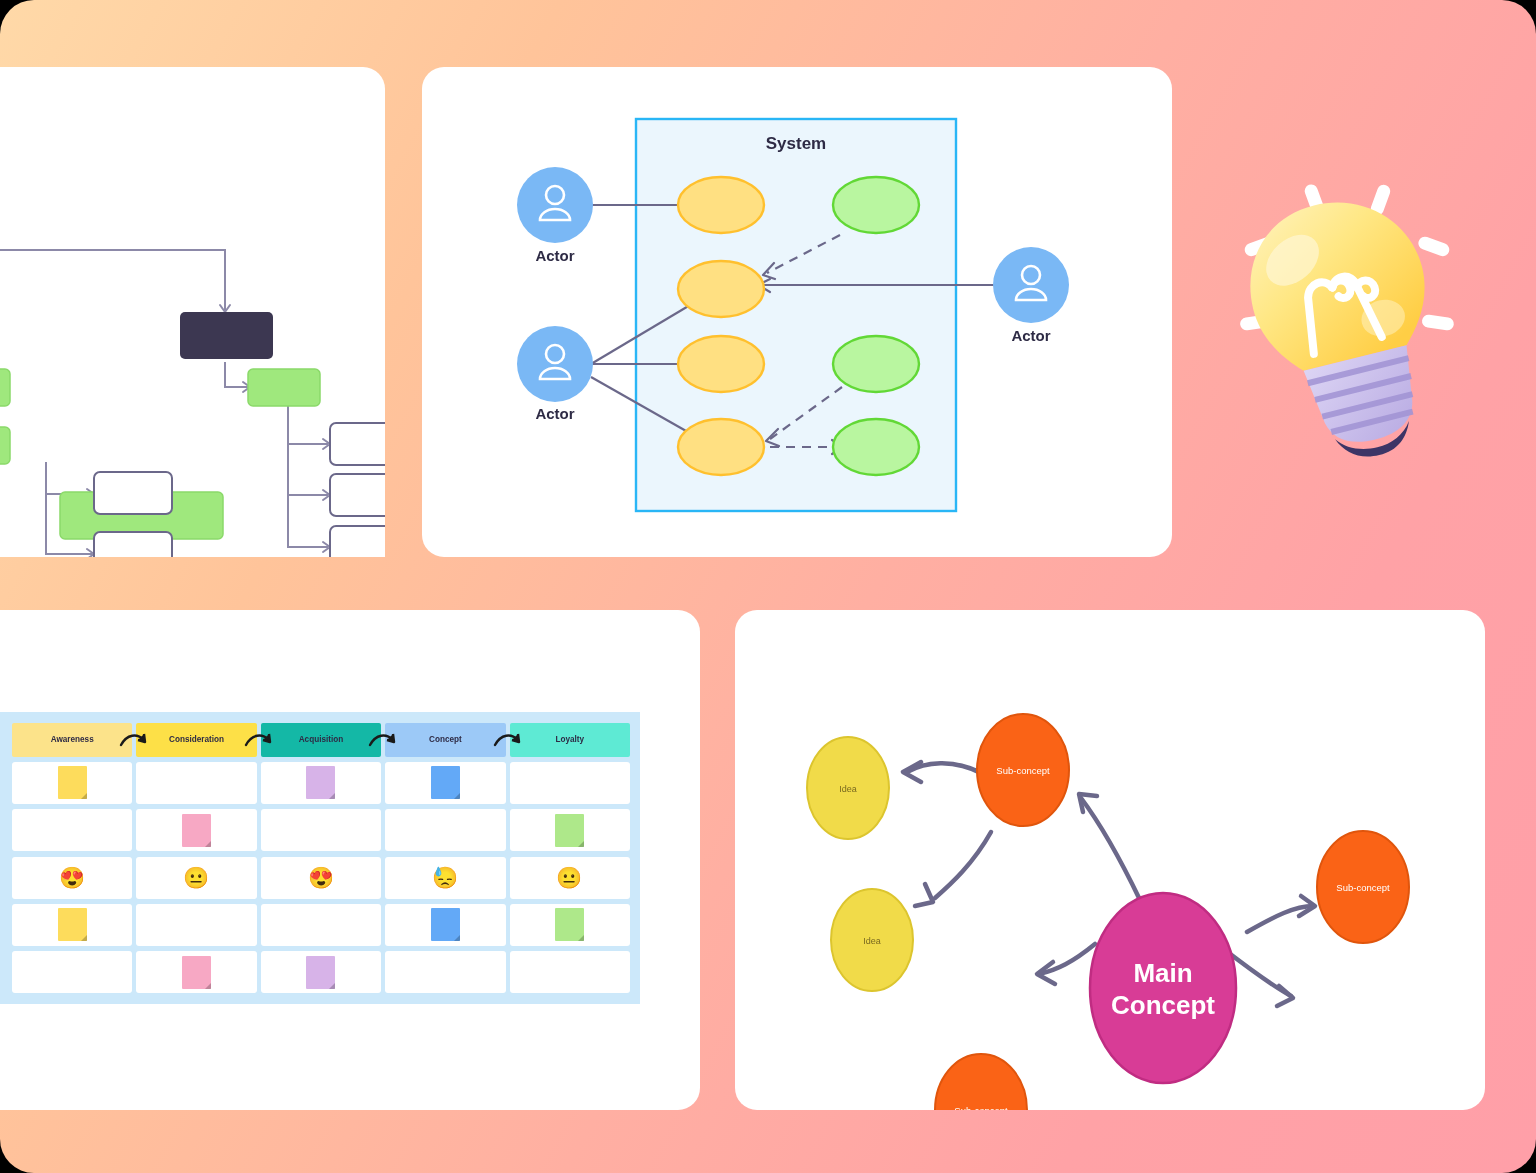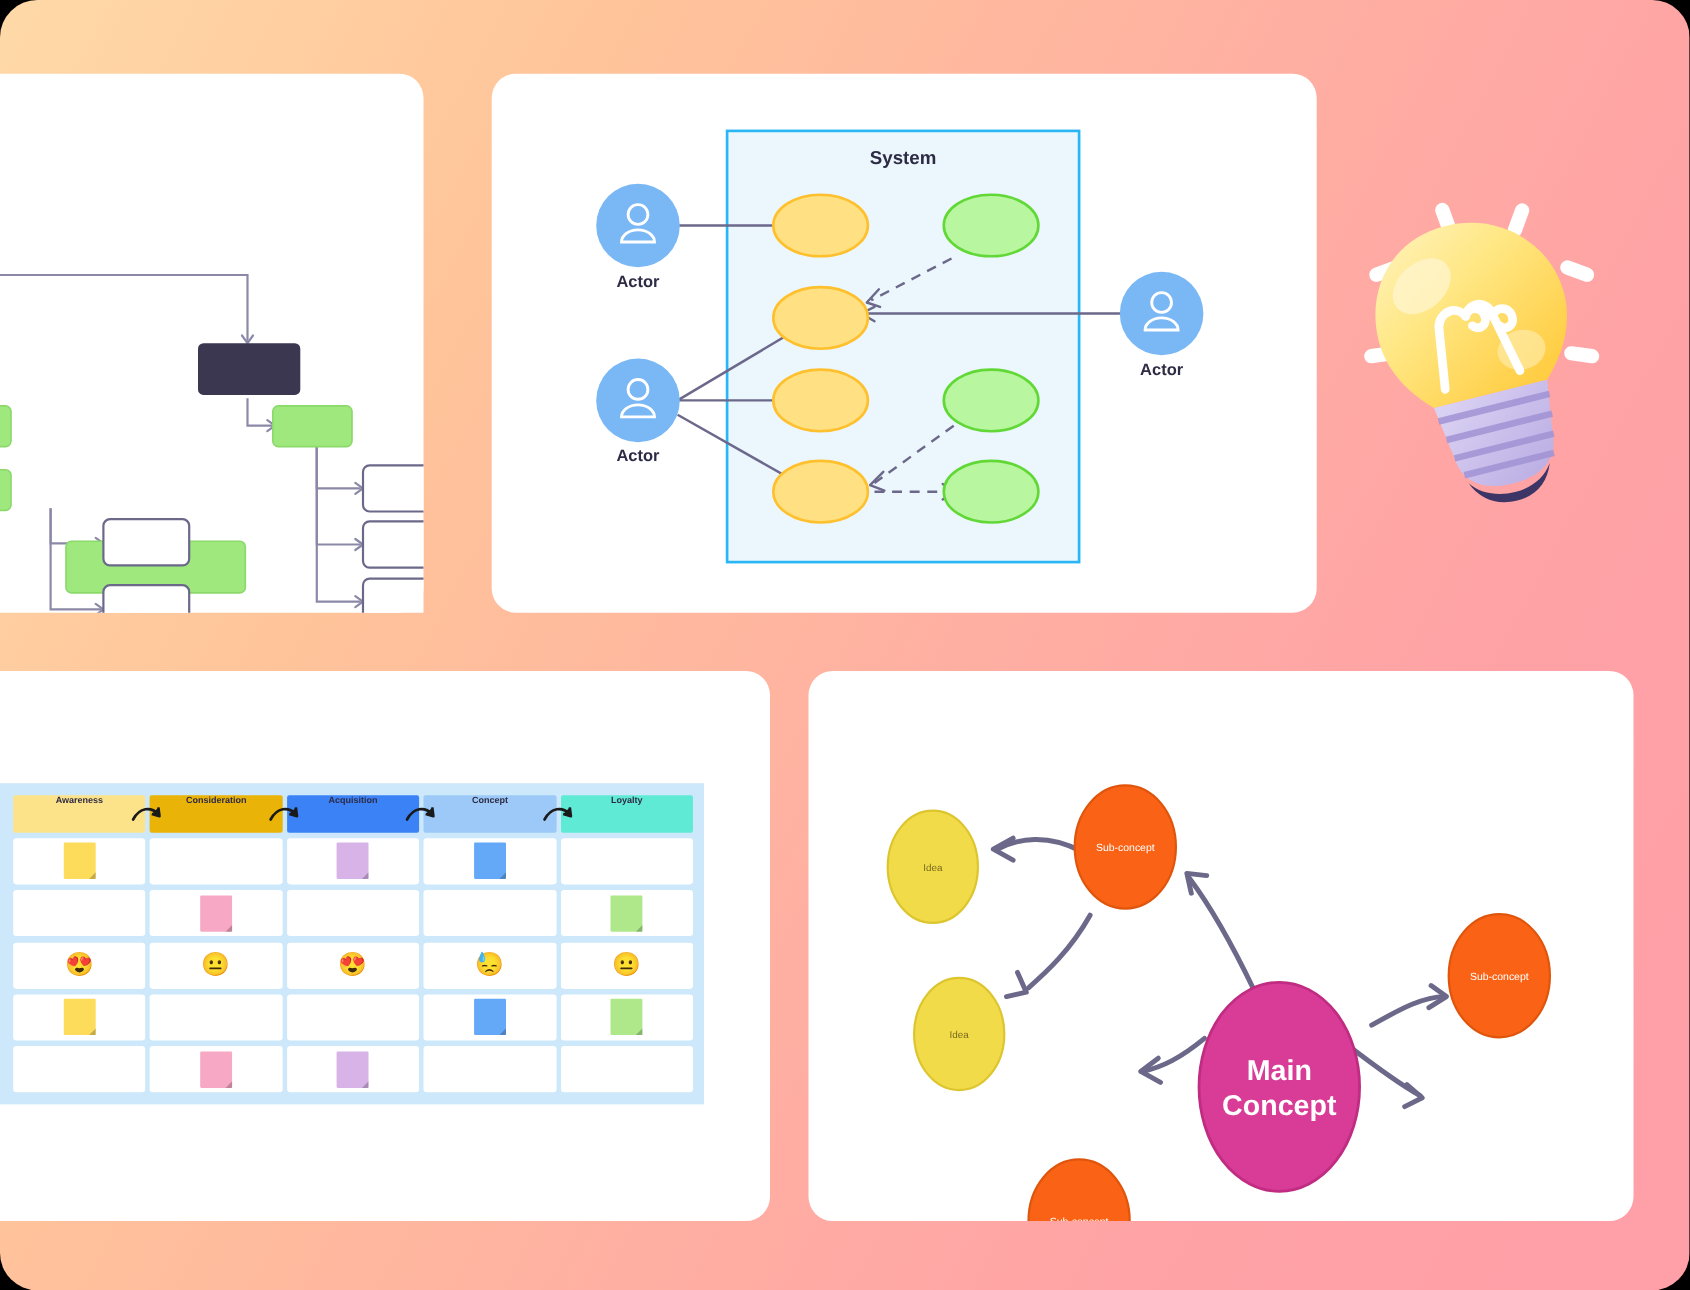--- a/index.html
+++ b/index.html
@@ -23,21 +23,21 @@
     position: absolute;
     background: #fff;
     border-radius: 22px;
   }
 
   
   #card-flow { left: -120px; top: 67px; width: 505px; height: 490px; }
   #card-flow .fc-svg { position: absolute; inset: 0; }
 
   
-  #card-usecase { left: 447px; top: 67px; width: 750px; height: 490px; }
+  #card-usecase { left: 422px; top: 67px; width: 750px; height: 490px; }
   #uc-svg { position: absolute; inset: 0; }
 
   .uc-actor-label, .uc-system-label {
     font-weight: bold;
     fill: #2E2B45;
     text-anchor: middle;
     font-family: "Liberation Sans", sans-serif;
   }
   .uc-actor-label { font-size: 15px; }
   .uc-system-label { font-size: 17px; }
@@ -53,21 +53,21 @@
     width: 750px; height: 292px;
     background: #CCE8FA;
     padding: 6px 6px 6px 0;
   }
   #jtable { border-collapse: separate; border-spacing: 4px 4px; width: 100%; height: 100%; table-layout: fixed; }
   #jtable td { padding: 0; vertical-align: middle; }
   .jlabelcell { width: 114px; background: transparent; padding-left: 10px !important; }
   .jrow-title { font-size: 9.5px; font-weight: bold; color: #2E2B45; letter-spacing: .1px; }
   .jphase {
     height: 34px; border-radius: 2px;
-    display: flex; justify-content: center;
+    display: flex; align-items: center; justify-content: center;
     font-size: 8.2px; font-weight: bold; color: #2E2B45;
     position: relative;
   }
   .jcell {
     background: #fff; border-radius: 3px; height: 42px;
     display: flex; align-items: center; justify-content: center;
     position: relative;
   }
   .note {
     width: 29px; height: 33px; border-radius: 1px;
@@ -277,30 +277,30 @@
           <td>
             <div class="jphase" style="background:#FCE38A">
               <span>Awareness</span>
               <svg class="arrow-sep" width="30" height="20" viewBox="0 0 30 20">
                 <path d="M2 15 C8 4 18 3 25 10" stroke="#1A1A1A" stroke-width="2.4" fill="none" stroke-linecap="round"></path>
                 <polyline points="19,10 26,12 25,4" stroke="#1A1A1A" stroke-width="2.4" fill="#1A1A1A" stroke-linejoin="round"></polyline>
               </svg>
             </div>
           </td>
           <td>
-            <div class="jphase" style="background:#eab308">
+            <div class="jphase" style="background:#fde047">
               <span>Consideration</span>
               <svg class="arrow-sep" width="30" height="20" viewBox="0 0 30 20">
                 <path d="M2 15 C8 4 18 3 25 10" stroke="#1A1A1A" stroke-width="2.4" fill="none" stroke-linecap="round"></path>
                 <polyline points="19,10 26,12 25,4" stroke="#1A1A1A" stroke-width="2.4" fill="#1A1A1A" stroke-linejoin="round"></polyline>
               </svg>
             </div>
           </td>
           <td>
-            <div class="jphase" style="background:#3b82f6">
+            <div class="jphase" style="background:#14b8a6">
               <span>Acquisition</span>
               <svg class="arrow-sep" width="30" height="20" viewBox="0 0 30 20">
                 <path d="M2 15 C8 4 18 3 25 10" stroke="#1A1A1A" stroke-width="2.4" fill="none" stroke-linecap="round"></path>
                 <polyline points="19,10 26,12 25,4" stroke="#1A1A1A" stroke-width="2.4" fill="#1A1A1A" stroke-linejoin="round"></polyline>
               </svg>
             </div>
           </td>
           <td>
             <div class="jphase" style="background:#9CC9F7">
               <span>Concept</span>

